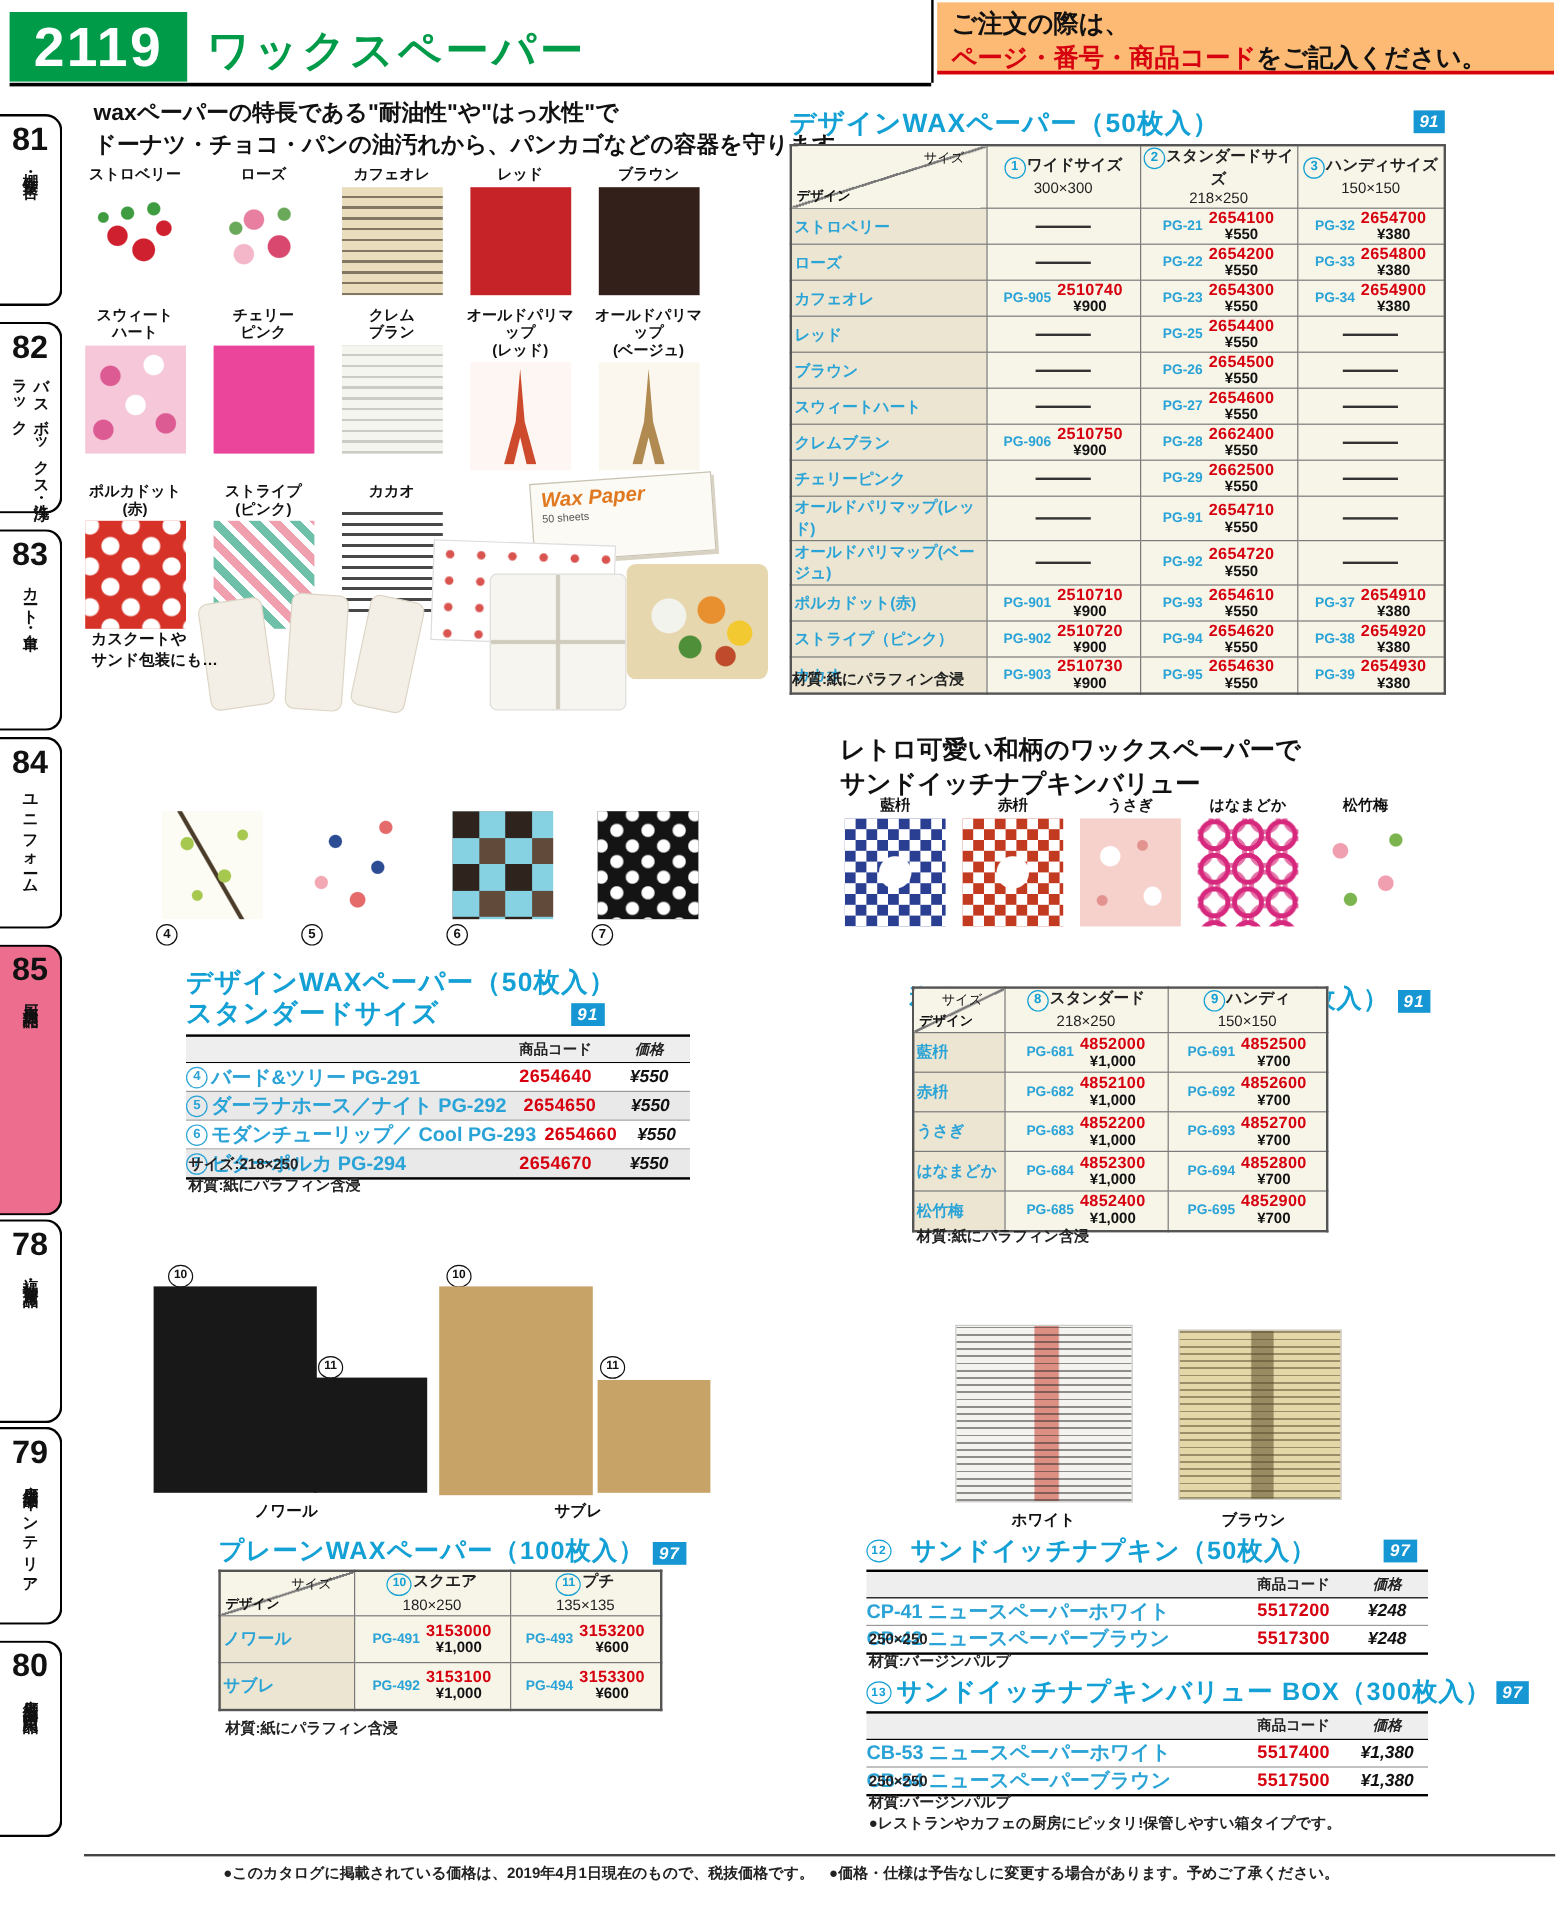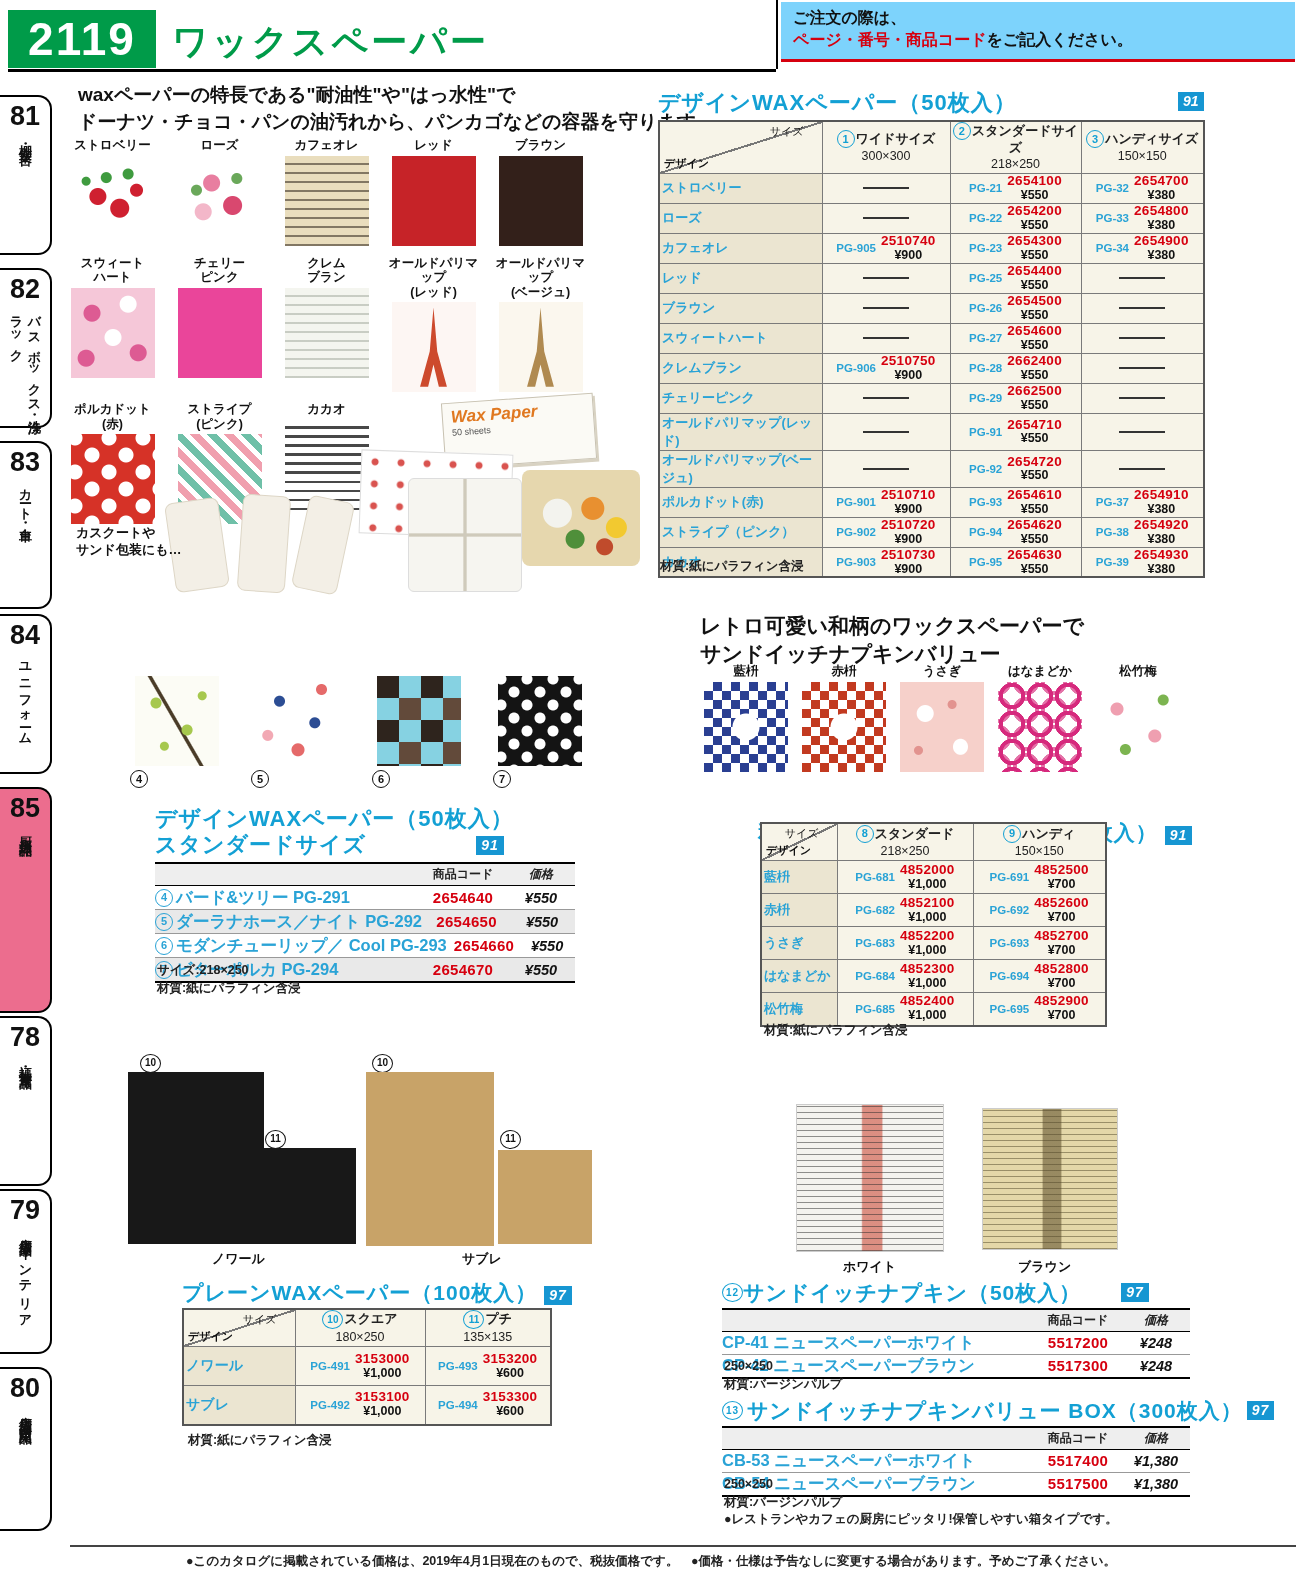--- a/index.html
+++ b/index.html
@@ -6,22 +6,22 @@
   .page{position:relative;width:1302px;height:1593px;background:#fff;overflow:hidden;
         font-family:"Liberation Sans","DejaVu Sans",sans-serif;color:#111;}
   .abs{position:absolute;}
 
   
   .hdr-green{left:8px;top:10px;width:148px;height:58px;background:#009b49;color:#fff;
     font-size:46px;font-weight:bold;display:flex;align-items:center;justify-content:center;letter-spacing:2px;}
   .hdr-title{left:172px;top:18px;font-size:36px;font-weight:bold;color:#009b49;letter-spacing:3px;}
   .hdr-rule{left:8px;top:69px;width:768px;height:3px;background:#000;}
   .hdr-vline{left:776px;top:0;width:2px;height:69px;background:#000;}
-  .order-box{left:781px;top:2px;width:514px;height:60px;background:#7dd3fc;border-bottom:3px solid #d6000f;
-    padding:5px 12px;font-size:16px;font-weight:bold;line-height:1.35;box-sizing:border-box;}
+  .order-box{left:781px;top:2px;width:514px;height:60px;background:#fdba74;border-bottom:3px solid #d6000f;
+    padding:5px 12px;font-size:21px;font-weight:bold;line-height:1.35;box-sizing:border-box;}
   .order-red{color:#d6000f;}
 
   
   .side-tab{position:absolute;left:0;width:52px;background:#fff;border:2px solid #000;border-left:none;
     border-radius:0 14px 14px 0;box-sizing:border-box;display:flex;flex-direction:column;align-items:center;padding-top:6px;}
   .side-tab.active{background:#ec6d8e;}
   .side-num{font-size:27px;font-weight:900;line-height:1;}
   .side-label{writing-mode:vertical-rl;font-size:13px;font-weight:bold;margin-top:4px;letter-spacing:2px;}
 
   
@@ -952,21 +952,21 @@
         </tbody>
       </table>
     </div>
   <div class="abs tbl-note" style="left:188px;top:1432px;">材質:紙にパラフィン含浸</div>
 
   <div class="ph ph-news" style="left:796px;top:1104px;width:146px;height:146px;"></div>
   <div class="abs mini-label" style="left:843px;top:1258px;">ホワイト</div>
   <div class="ph ph-news brown" style="left:982px;top:1108px;width:134px;height:140px;"></div>
   <div class="abs mini-label" style="left:1018px;top:1258px;">ブラウン</div>
 
-  <div class="abs tbl-title" style="left:722px;top:1280px;font-size:21px;display:flex;align-items:center;gap:0;">
+  <div class="abs tbl-title" style="left:722px;top:1280px;font-size:21px;display:flex;align-items:center;gap:16px;">
     <span class="circ w2">12</span>
     <span>サンドイッチナプキン（50枚入）</span>
     <span class="badge" style="margin-left:40px;">97</span>
   </div>
   <div class="abs" id="t-n12" style="left:722px;top:1308px;width:468px;">
       <div class="ltab">
         <div class="lhead">
           <span class="lname"></span>
           <span class="lcode">商品コード</span>
           <span class="lprice" style="font-size:12px;">価格</span>

